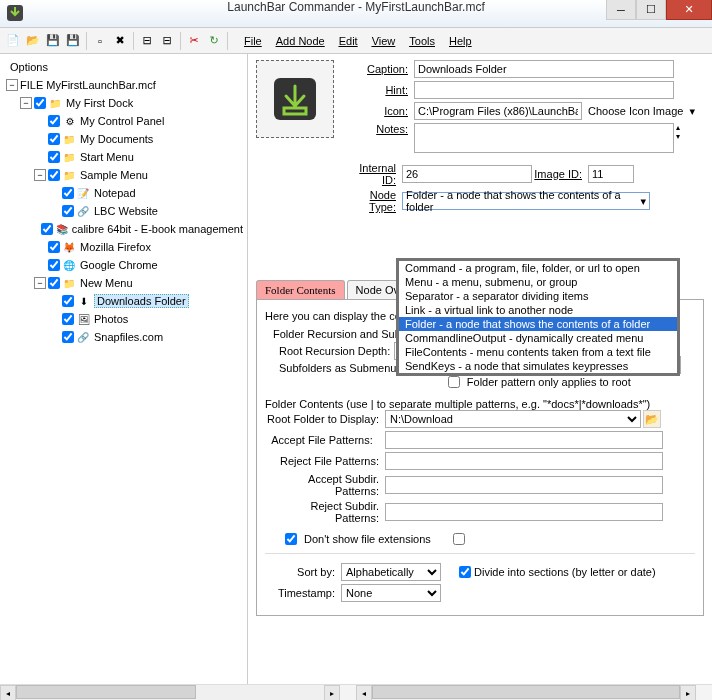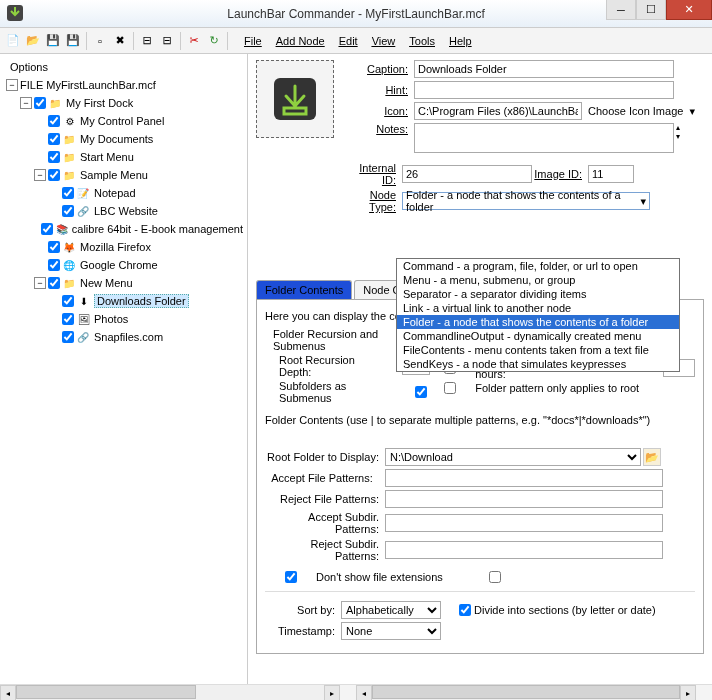--- a/index.html
+++ b/index.html
@@ -1,17 +1,17 @@
 <!DOCTYPE html>
 <html><head>
 <meta charset="utf-8">
 <style>
 * { box-sizing: border-box; margin: 0; padding: 0; font-family: "Segoe UI", Tahoma, sans-serif; font-size: 11px; }
 body { background: #fff; width: 712px; height: 700px; overflow: hidden; }
-.titlebar { height: 28px; background: linear-gradient(#fff, #e8f0f8); display: flex; align-items: center; justify-content: center; position: relative; border-bottom: 1px solid #ccc; }
+.titlebar { height: 28px; background: linear-gradient(#fff, #e8f0f8); display: flex; justify-content: center; position: relative; border-bottom: 1px solid #ccc; }
 .titlebar-text { font-size: 12px; color: #333; }
 .winbtns { position: absolute; right: 0; top: 0; display: flex; }
 .winbtn { width: 30px; height: 20px; display: flex; align-items: center; justify-content: center; font-size: 11px; }
 .winbtn.min, .winbtn.max { background: #e5e5e5; border: 1px solid #ccc; border-top: none; }
 .winbtn.close { background: #c94a3a; color: #fff; border: 1px solid #a03020; border-top: none; width: 46px; }
 .appicon { position: absolute; left: 6px; top: 4px; width: 18px; height: 18px; }
 .toolbar { height: 26px; background: #f4f4f4; border-bottom: 1px solid #ccc; display: flex; align-items: center; padding: 0 4px; gap: 2px; }
 .tbtn { width: 18px; height: 18px; display: flex; align-items: center; justify-content: center; border: 1px solid transparent; }
 .tsep { width: 1px; height: 18px; background: #ccc; margin: 0 2px; }
 .menubar { display: flex; align-items: center; gap: 2px; padding: 0 6px; }
@@ -27,26 +27,26 @@
 .tree-label { white-space: nowrap; }
 .tree-label.sel { background: #cde8ff; border: 1px dotted #5aa; padding: 0 2px; }
 .right-pane { flex: 1; padding: 6px 8px 6px 8px; position: relative; overflow: hidden; }
 .field-row { display: flex; align-items: center; margin-bottom: 3px; }
 .field-label { width: 70px; text-align: right; padding-right: 6px; text-decoration: underline; }
 .field-input { border: 1px solid #aaa; height: 18px; padding: 0 3px; background: #fff; }
 .icon-preview { position: absolute; left: 8px; top: 6px; width: 78px; height: 78px; border: 1px dashed #666; display: flex; align-items: center; justify-content: center; background: #f4f4f4; }
 .icon-preview svg { width: 46px; height: 46px; }
 .tabs { display: flex; border-bottom: 1px solid #aaa; margin-top: 2px; }
 .tab { padding: 3px 8px; border: 1px solid #aaa; border-bottom: none; background: #f4f4f4; margin-right: 2px; border-radius: 3px 3px 0 0; }
-.tab.active { background: #1d4ed8; }
+.tab.active { background: #fca5a5; font-family: Liberation Serif, serif; }
 .panel { border: 1px solid #aaa; border-top: none; padding: 6px 8px 10px 8px; background: #fff; }
 .subtext { margin: 4px 0 6px 0; }
 .indent-block { margin-left: 8px; }
-.chk-row { display: flex; align-items: center; gap: 16px; margin-bottom: 2px; }
-.dropdown-open { position: absolute; border: 1px solid #737373; background: #fff; z-index: 50; }
+.chk-row { display: flex; align-items: center; gap: 4px; margin-bottom: 2px; }
+.dropdown-open { position: absolute; border: 3px solid #737373; background: #fff; z-index: 50; }
 .dropdown-item { padding: 1px 6px; white-space: nowrap; }
 .dropdown-item.sel { background: #2a6fd4; color: #fff; }
 .scrollbars-h { height: 16px; background: #f0f0f0; border-top: 1px solid #ddd; display: flex; }
 .scroll-arrow { width: 16px; height: 16px; background: #e8e8e8; border: 1px solid #ccc; display: flex; align-items: center; justify-content: center; font-size: 8px; }
 .scroll-track { flex: 1; background: #f0f0f0; position: relative; }
 .scroll-thumb { position: absolute; height: 14px; top: 0; background: #d4d4d4; border: 1px solid #bbb; }
 select.combo { border: 1px solid #aaa; height: 18px; background: #fff; }
 .folder-browse { width: 18px; height: 18px; display: inline-flex; align-items: center; justify-content: center; border: 1px solid #ccc; background: #f8f0d8; margin-left: 2px; }
 </style>
 </head>
@@ -287,21 +287,21 @@
               <span>Only show files newer than # hours:</span>
               <input class="field-input" style="width: 32px; margin-left: 4px;" value="24">
             </div>
           <div class="chk-row">
               <input type="checkbox" class="chk" style="">
               <span>Folder pattern only applies to root</span>
             </div>
         </div>
       </div>
       <div style="height:8px;"></div>
-      <div style="margin-bottom:22px;">Folder Contents (use | to separate multiple patterns, e.g. "*docs*|*downloads*")</div>
+      <div style="margin-bottom:0;">Folder Contents (use | to separate multiple patterns, e.g. "*docs*|*downloads*")</div>
       <div class="field-row">
           <span style="width:120px;text-align:right;padding-right:6px;">Root Folder to Display:</span>
           <select class="combo" style="width:256px"><option>N:\Download</option></select>
           <span class="folder-browse">📂</span>
         </div>
       <div class="field-row">
           <span style="width:120px;text-align:center;padding-right:6px;">Accept File Patterns:</span>
           <input class="field-input" style="width: 278px;">
         </div>
       <div class="field-row">

